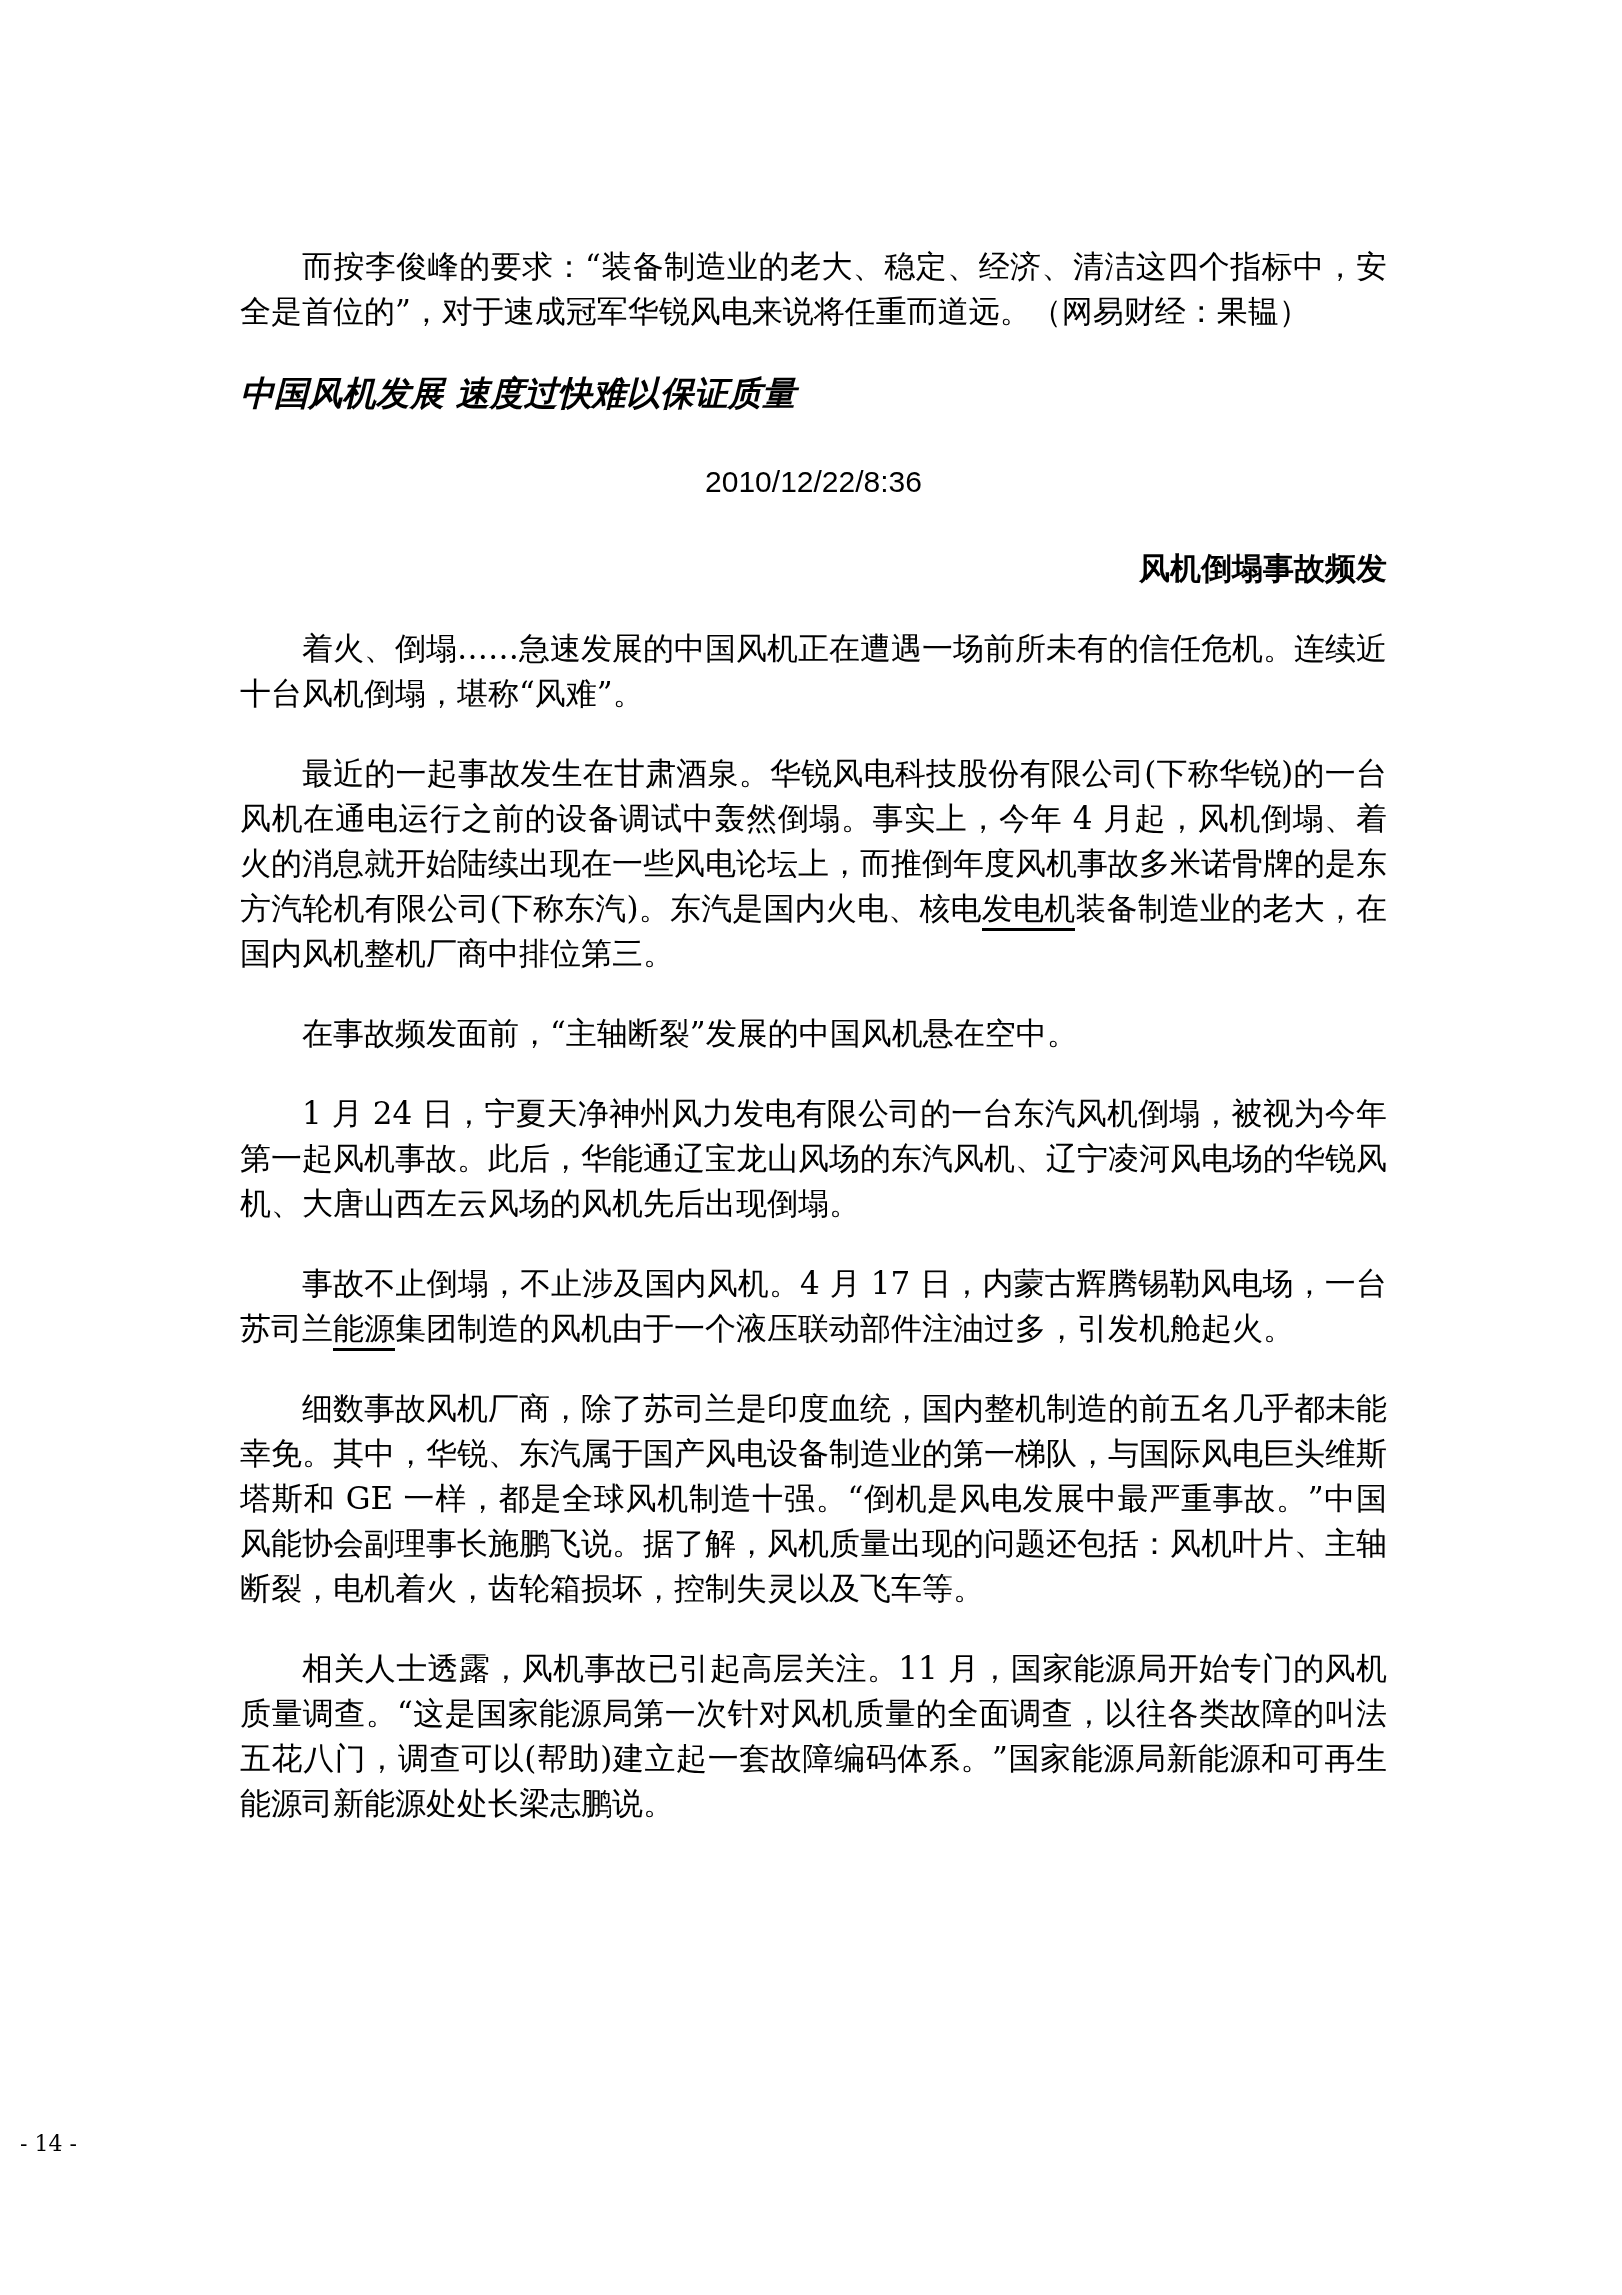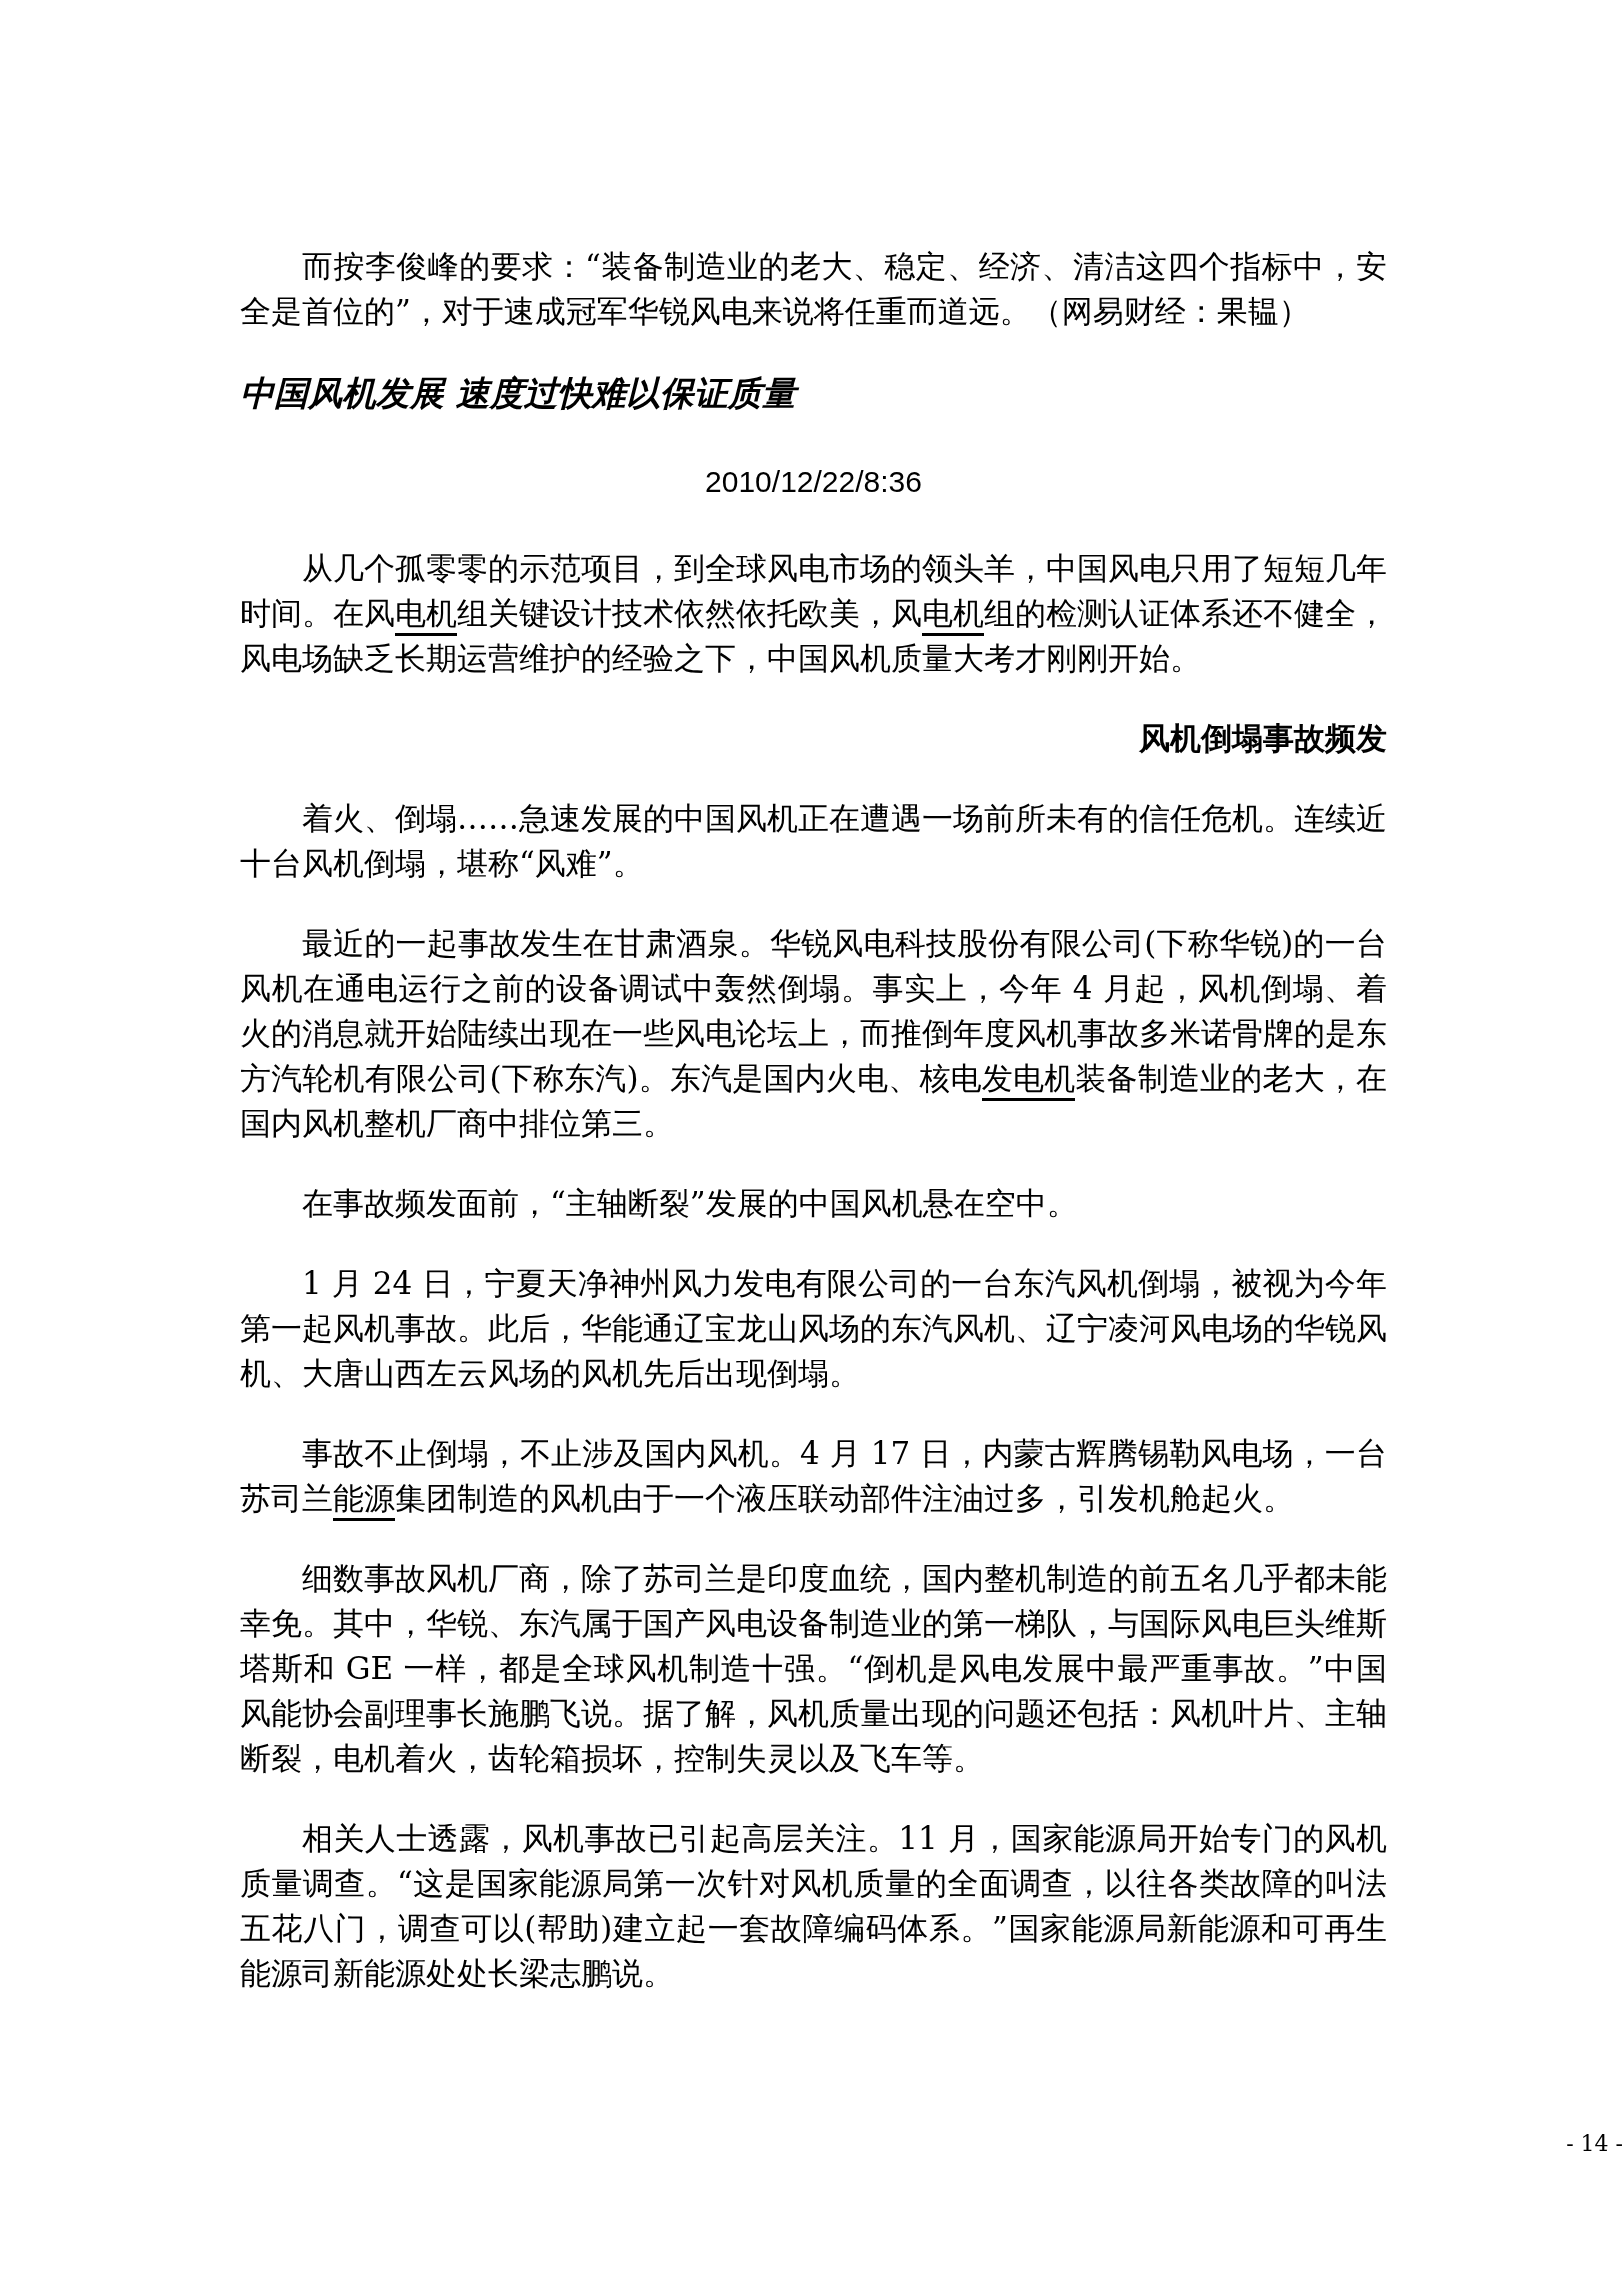--- a/index.html
+++ b/index.html
@@ -60,37 +60,36 @@
   }
   .underlined {
     border-bottom: 3.4px solid #000000;
     padding-bottom: 2px;
   }
   .page-footer {
     position: absolute;
     left: 0;
     right: 0;
     top: 2130px;
-    text-align: right;
+    text-align: left;
     font-size: 22px;
     line-height: 27px;
     font-family: "DejaVu Serif", "Liberation Serif", serif;
     color: #000000;
     margin-left: 20px;
   }
 </style>
 </head>
 <body>
 
 <div class="page">
   <main class="doc-content" id="doc-content">
       <p class="block paragraph"><span>而按李俊峰的要求：“装备制造业的老大、稳定、经济、清洁这四个指标中，安全是首位的”，对于速成冠军华锐风电来说将任重而道远。（网易财经：果韫）</span></p>
       <h1 class="block heading"><span>中国风机发展 速度过快难以保证质量</span></h1>
       <p class="block datetime"><span>2010/12/22/8:36</span></p>
-      <p class="block paragraph"><span>从几个孤零零的示范项目，到全球风电市场的领头羊，中国风电只用了短短几年时间。在风</span><span class="underlined">电机</span><span>组关键设计技术依然依托欧美，风</span><span class="underlined">电机</span><span>组的检测认证体系还不健全，风电场缺乏长期运营维护的经验之下，中国风机质量大考才刚刚开始。</span></p>
       <h2 class="block subheading"><span>风机倒塌事故频发</span></h2>
       <p class="block paragraph"><span>着火、倒塌……急速发展的中国风机正在遭遇一场前所未有的信任危机。连续近十台风机倒塌，堪称“风难”。</span></p>
       <p class="block paragraph"><span>最近的一起事故发生在甘肃酒泉。华锐风电科技股份有限公司(下称华锐)的一台风机在通电运行之前的设备调试中轰然倒塌。事实上，今年 4 月起，风机倒塌、着火的消息就开始陆续出现在一些风电论坛上，而推倒年度风机事故多米诺骨牌的是东方汽轮机有限公司(下称东汽)。东汽是国内火电、核电</span><span class="underlined">发电机</span><span>装备制造业的老大，在国内风机整机厂商中排位第三。</span></p>
       <p class="block paragraph"><span>在事故频发面前，“主轴断裂”发展的中国风机悬在空中。</span></p>
       <p class="block paragraph"><span>1 月 24 日，宁夏天净神州风力发电有限公司的一台东汽风机倒塌，被视为今年第一起风机事故。此后，华能通辽宝龙山风场的东汽风机、辽宁凌河风电场的华锐风机、大唐山西左云风场的风机先后出现倒塌。</span></p>
       <p class="block paragraph"><span>事故不止倒塌，不止涉及国内风机。4 月 17 日，内蒙古辉腾锡勒风电场，一台苏司兰</span><span class="underlined">能源</span><span>集团制造的风机由于一个液压联动部件注油过多，引发机舱起火。</span></p>
       <p class="block paragraph"><span>细数事故风机厂商，除了苏司兰是印度血统，国内整机制造的前五名几乎都未能幸免。其中，华锐、东汽属于国产风电设备制造业的第一梯队，与国际风电巨头维斯塔斯和 GE 一样，都是全球风机制造十强。“倒机是风电发展中最严重事故。”中国风能协会副理事长施鹏飞说。据了解，风机质量出现的问题还包括：风机叶片、主轴断裂，电机着火，齿轮箱损坏，控制失灵以及飞车等。</span></p>
       <p class="block paragraph"><span>相关人士透露，风机事故已引起高层关注。11 月，国家能源局开始专门的风机质量调查。“这是国家能源局第一次针对风机质量的全面调查，以往各类故障的叫法五花八门，调查可以(帮助)建立起一套故障编码体系。”国家能源局新能源和可再生能源司新能源处处长梁志鹏说。</span></p>
     </main>
   <footer class="page-footer">

